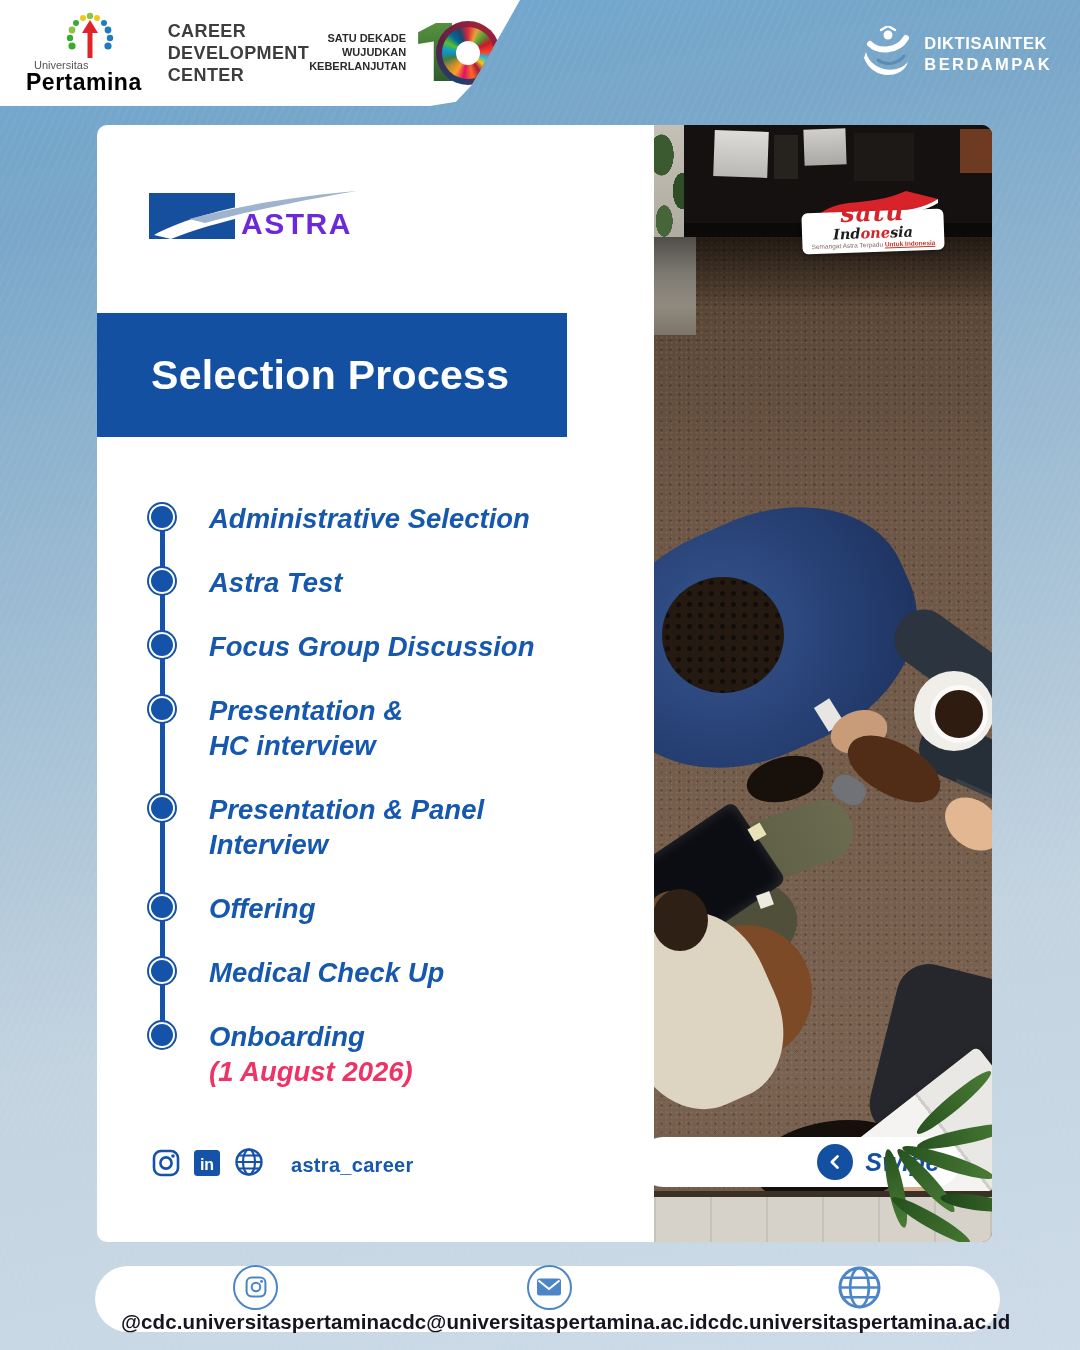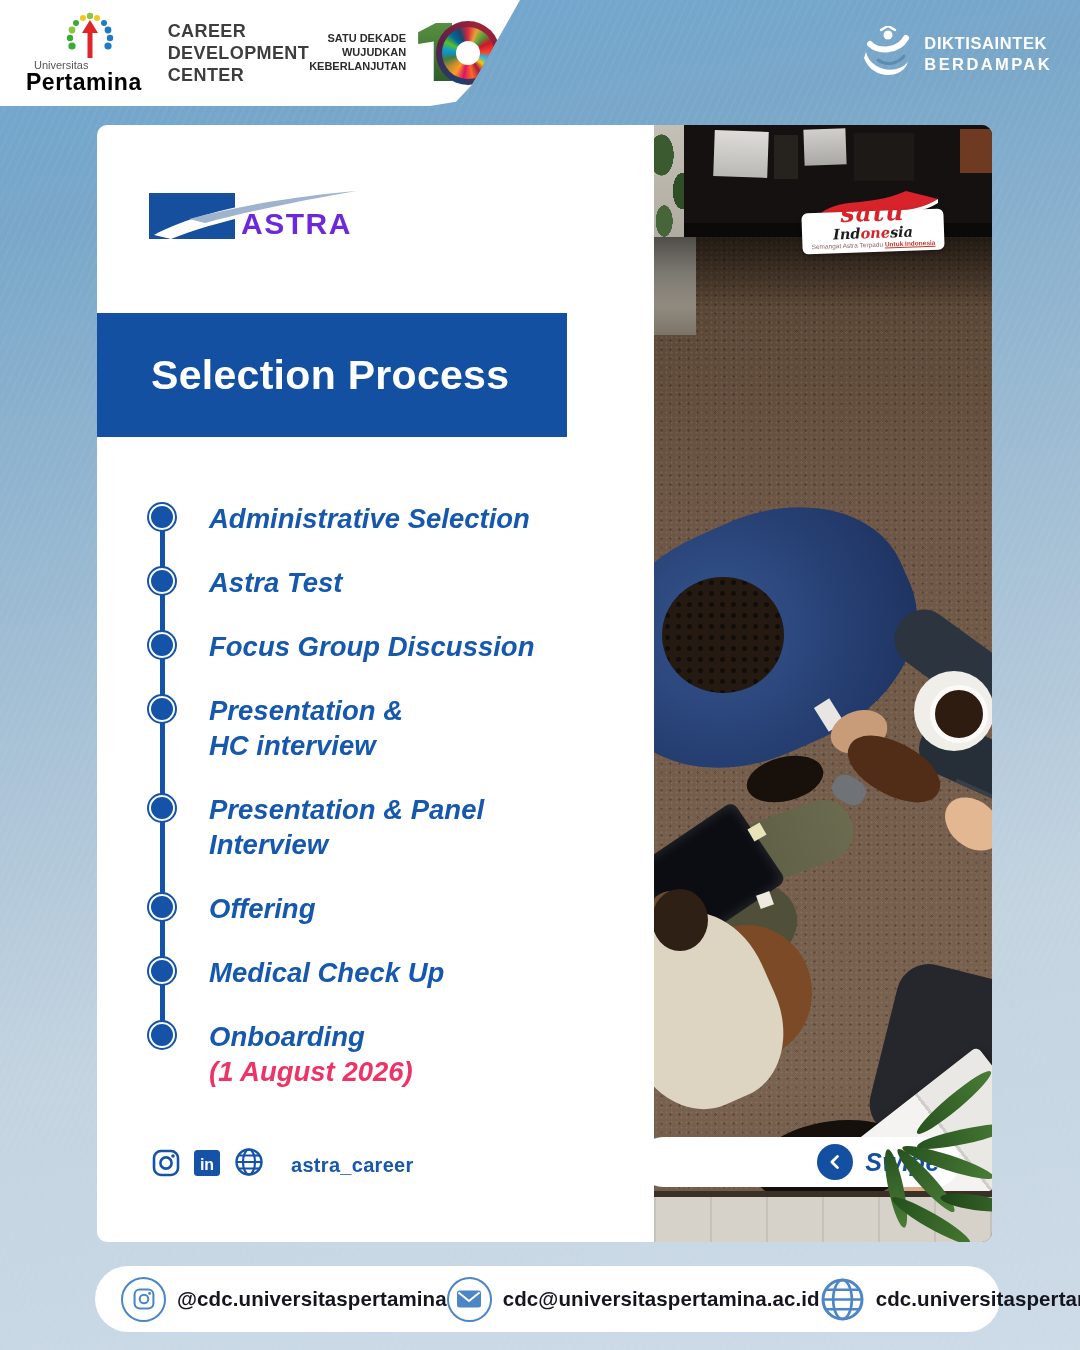--- a/index.html
+++ b/index.html
@@ -139,21 +139,21 @@
 
   
   .swipe-pill{position:absolute;left:-16px;top:1012px;width:322px;height:50px;border-radius:25px;background:#fff;
     display:flex;align-items:center;justify-content:flex-end;gap:12px;padding-right:20px;box-sizing:border-box;z-index:5;}
   .sw-circle{width:36px;height:36px;border-radius:50%;background:#1450a2;display:flex;align-items:center;justify-content:center;}
   .sw-label{font-size:25px;font-weight:700;font-style:italic;color:#1450a2;letter-spacing:.5px;}
 
   
   .footer-pill{position:absolute;left:95px;top:1266px;width:905px;height:66px;border-radius:33px;background:#fff;
     display:flex;align-items:center;justify-content:space-between;padding:0 26px;box-sizing:border-box;z-index:3;}
-  .f-item{display:flex;align-items:center;gap:11px;}
+  .f-item{display:flex;align-items:center;flex-direction:column;}
   .f-ic{width:45px;height:45px;border-radius:50%;border:2.5px solid #4c86c6;box-sizing:border-box;
     display:flex;align-items:center;justify-content:center;flex:0 0 auto;}
   .f-ic.noring{border:none;}
   .f-text{font-size:20.5px;font-weight:700;color:#15151f;letter-spacing:.1px;}
 </style>
 </head>
 <body>
 
 <div id="canvas">
 

